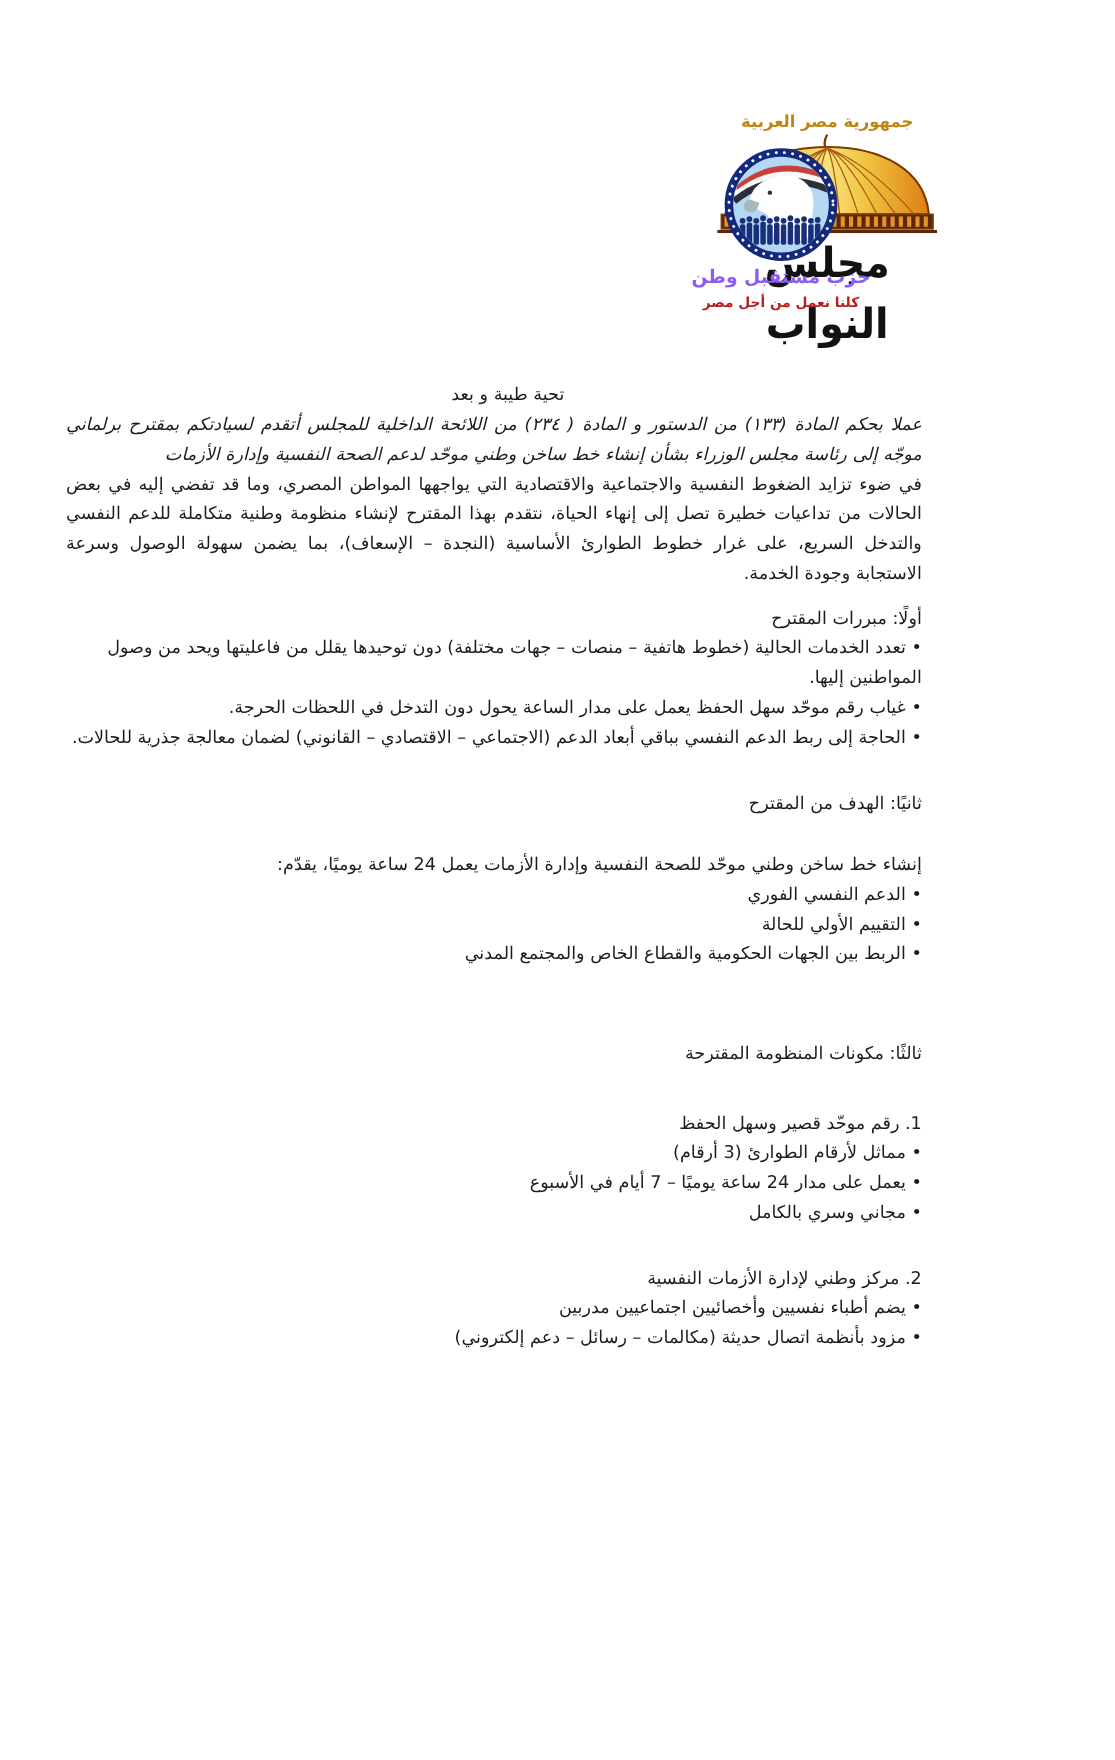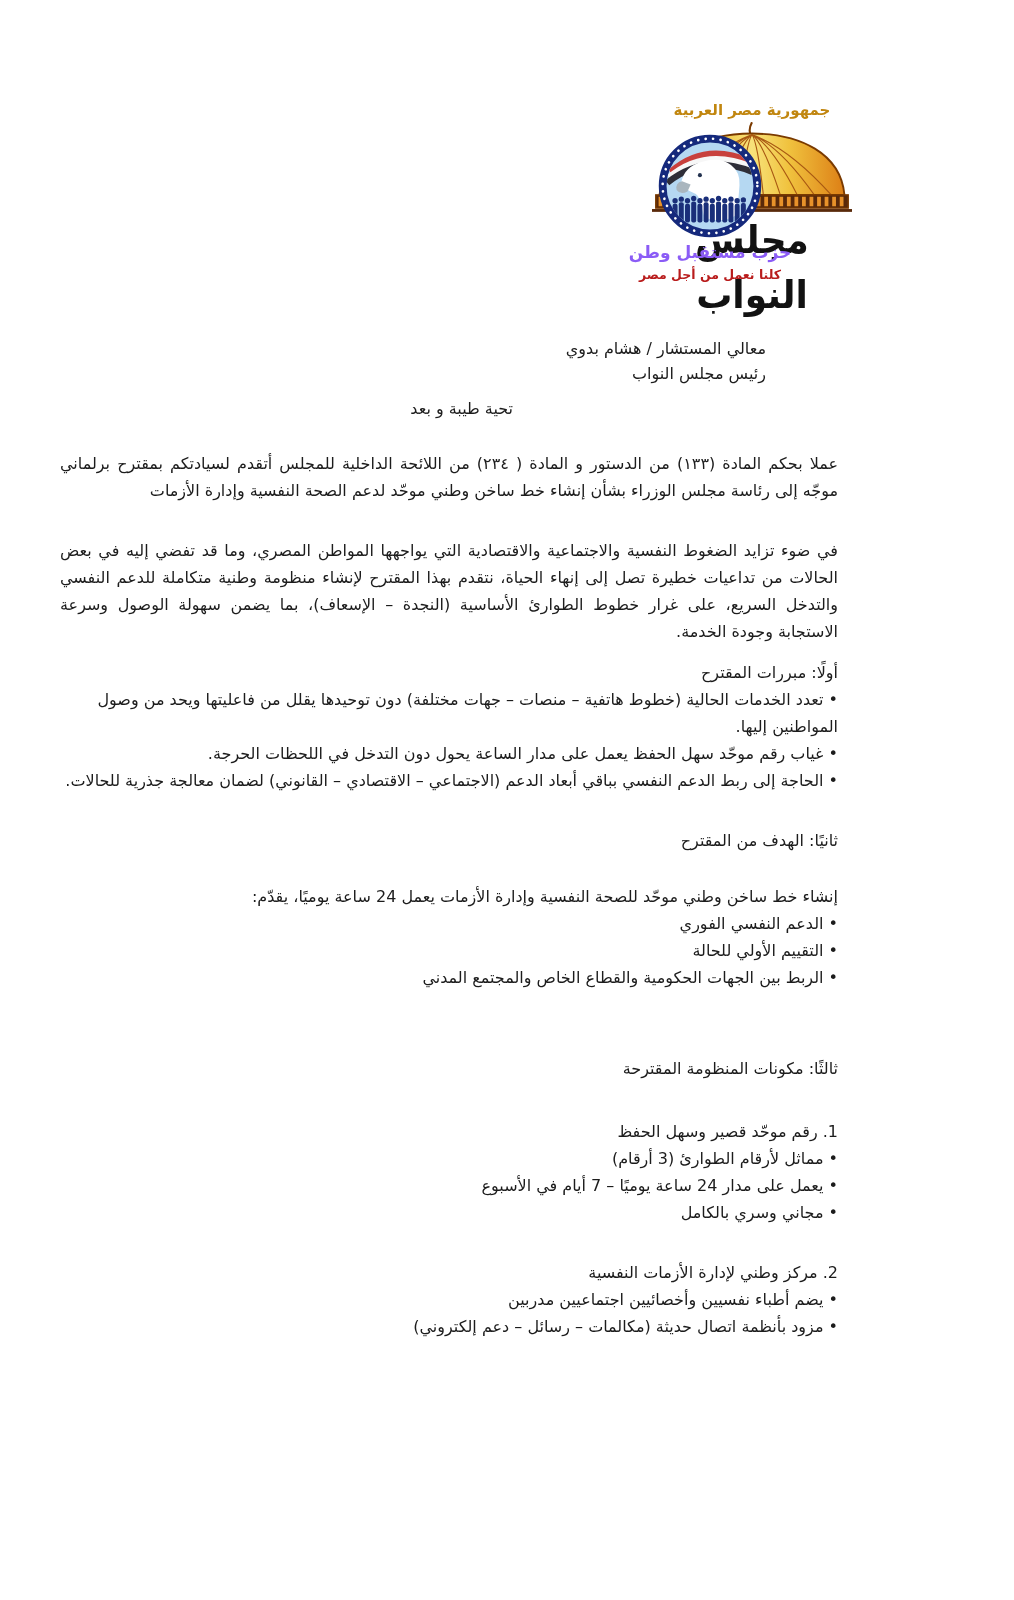--- a/index.html
+++ b/index.html
@@ -42,22 +42,22 @@
 
   
   .letter{
     position:absolute; top:336px; right:54px; left:60px;
     direction:rtl; text-align:right;
     font-size:16px; line-height:27px;
   }
   .addressee{line-height:25px; margin-left:0; margin-right:72px;}
   .greeting{margin-top:9px; margin-right:325px;}
   .para{margin:0; text-align:justify;}
-  .p-intro{margin-top:28px;}
-  .p-context{margin-top:33px;}
+  .p-intro{font-style:italic;}
+  .p-context{}
   .sec1-title{margin-top:14px;}
   .sec2-title{margin-top:33px;}
   .sec2-intro{margin-top:29px;}
   .sec3-title{margin-top:64px;}
   .item1-heading{margin-top:36px;}
   .item2-heading{margin-top:33px;}
   .bullet{}
 </style>
 </head>
 <body>
@@ -129,24 +129,20 @@
             <rect x="106.8" y="89" width="6.4" height="25" rx="2.4"></rect>
         </g>
       </g>
     </svg>
     <div class="party-name">حزب مستقبل وطن</div>
     <div class="party-slogan">كلنا نعمل من أجل مصر</div>
   </div>
 
   <div class="letter">
 
-    <div class="addressee">
-      <div>معالي المستشار / هشام بدوي</div>
-      <div>رئيس مجلس النواب</div>
-    </div>
 
     <div class="greeting">تحية طيبة و بعد</div>
 
     <p class="para p-intro">عملا بحكم المادة (١٣٣) من الدستور و المادة ( ٢٣٤) من اللائحة الداخلية للمجلس أتقدم لسيادتكم بمقترح برلماني موجّه إلى رئاسة مجلس الوزراء بشأن إنشاء خط ساخن وطني موحّد لدعم الصحة النفسية وإدارة الأزمات</p>
 
     <p class="para p-context">في ضوء تزايد الضغوط النفسية والاجتماعية والاقتصادية التي يواجهها المواطن المصري، وما قد تفضي إليه في بعض الحالات من تداعيات خطيرة تصل إلى إنهاء الحياة، نتقدم بهذا المقترح لإنشاء منظومة وطنية متكاملة للدعم النفسي والتدخل السريع، على غرار خطوط الطوارئ الأساسية (النجدة – الإسعاف)، بما يضمن سهولة الوصول وسرعة الاستجابة وجودة الخدمة.</p>
 
     <div class="sec1-title">أولًا: مبررات المقترح</div>
     <div class="bullet">• تعدد الخدمات الحالية (خطوط هاتفية – منصات – جهات مختلفة) دون توحيدها يقلل من فاعليتها ويحد من وصول المواطنين إليها.</div>
     <div class="bullet">• غياب رقم موحّد سهل الحفظ يعمل على مدار الساعة يحول دون التدخل في اللحظات الحرجة.</div>

